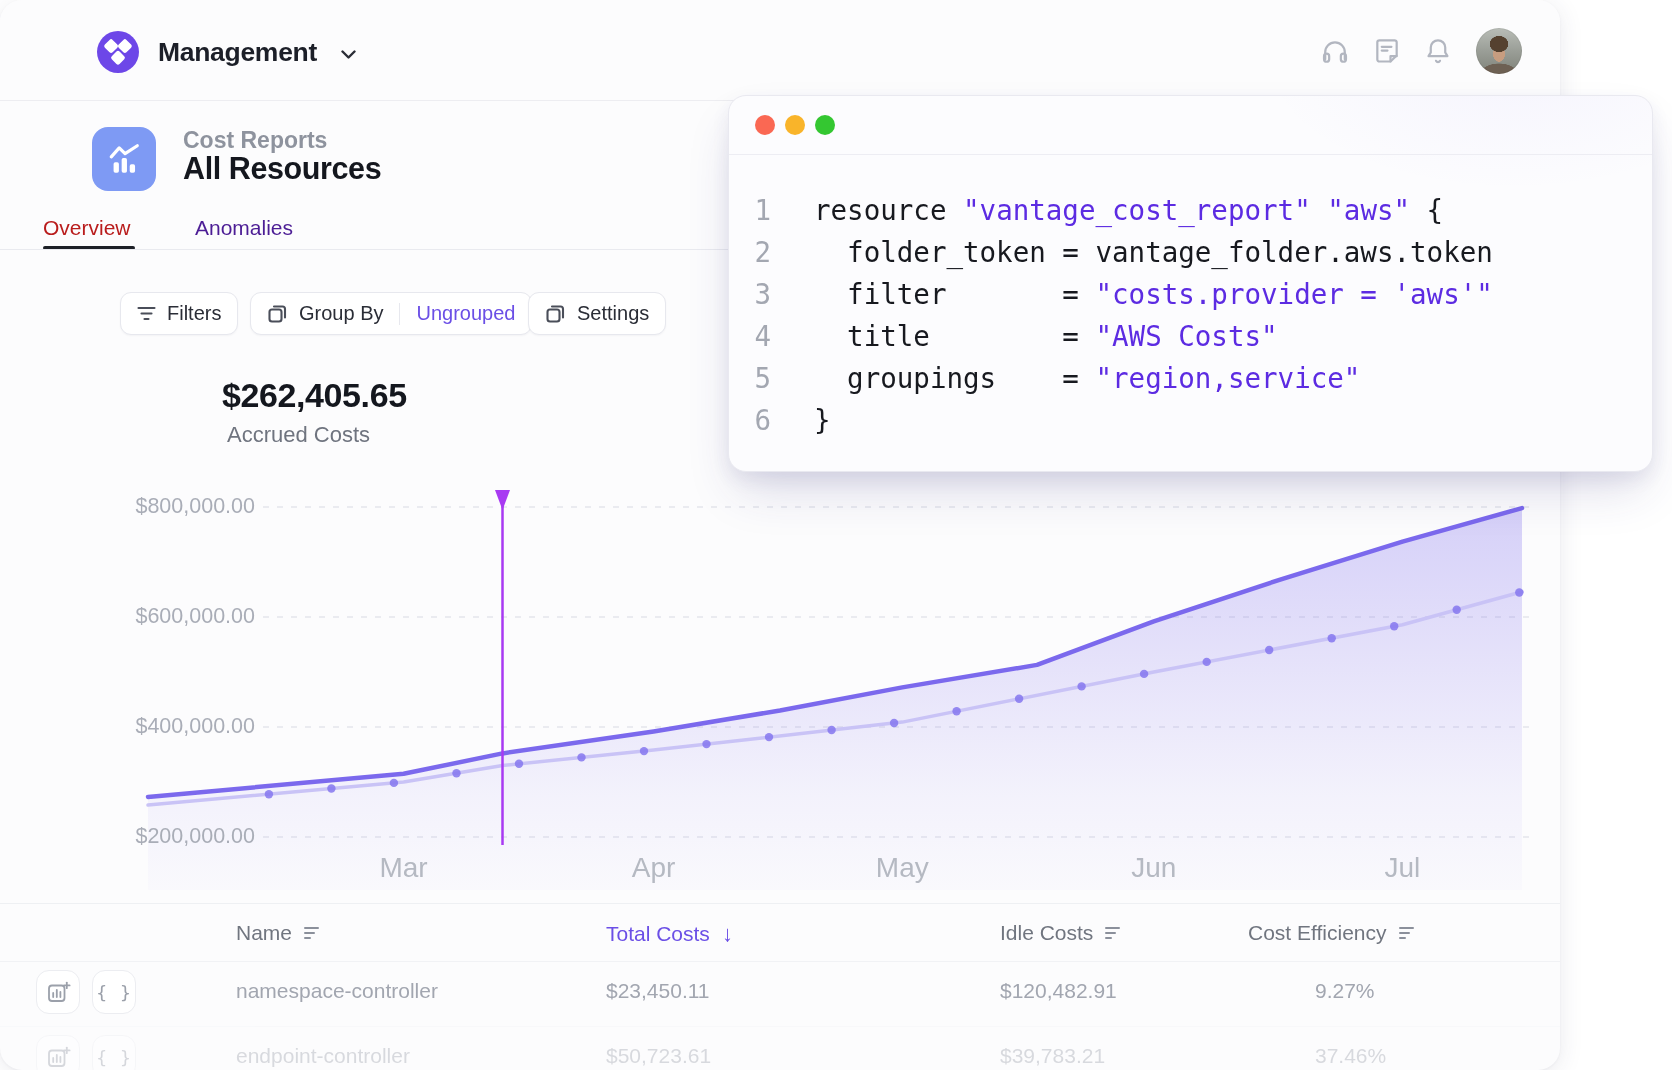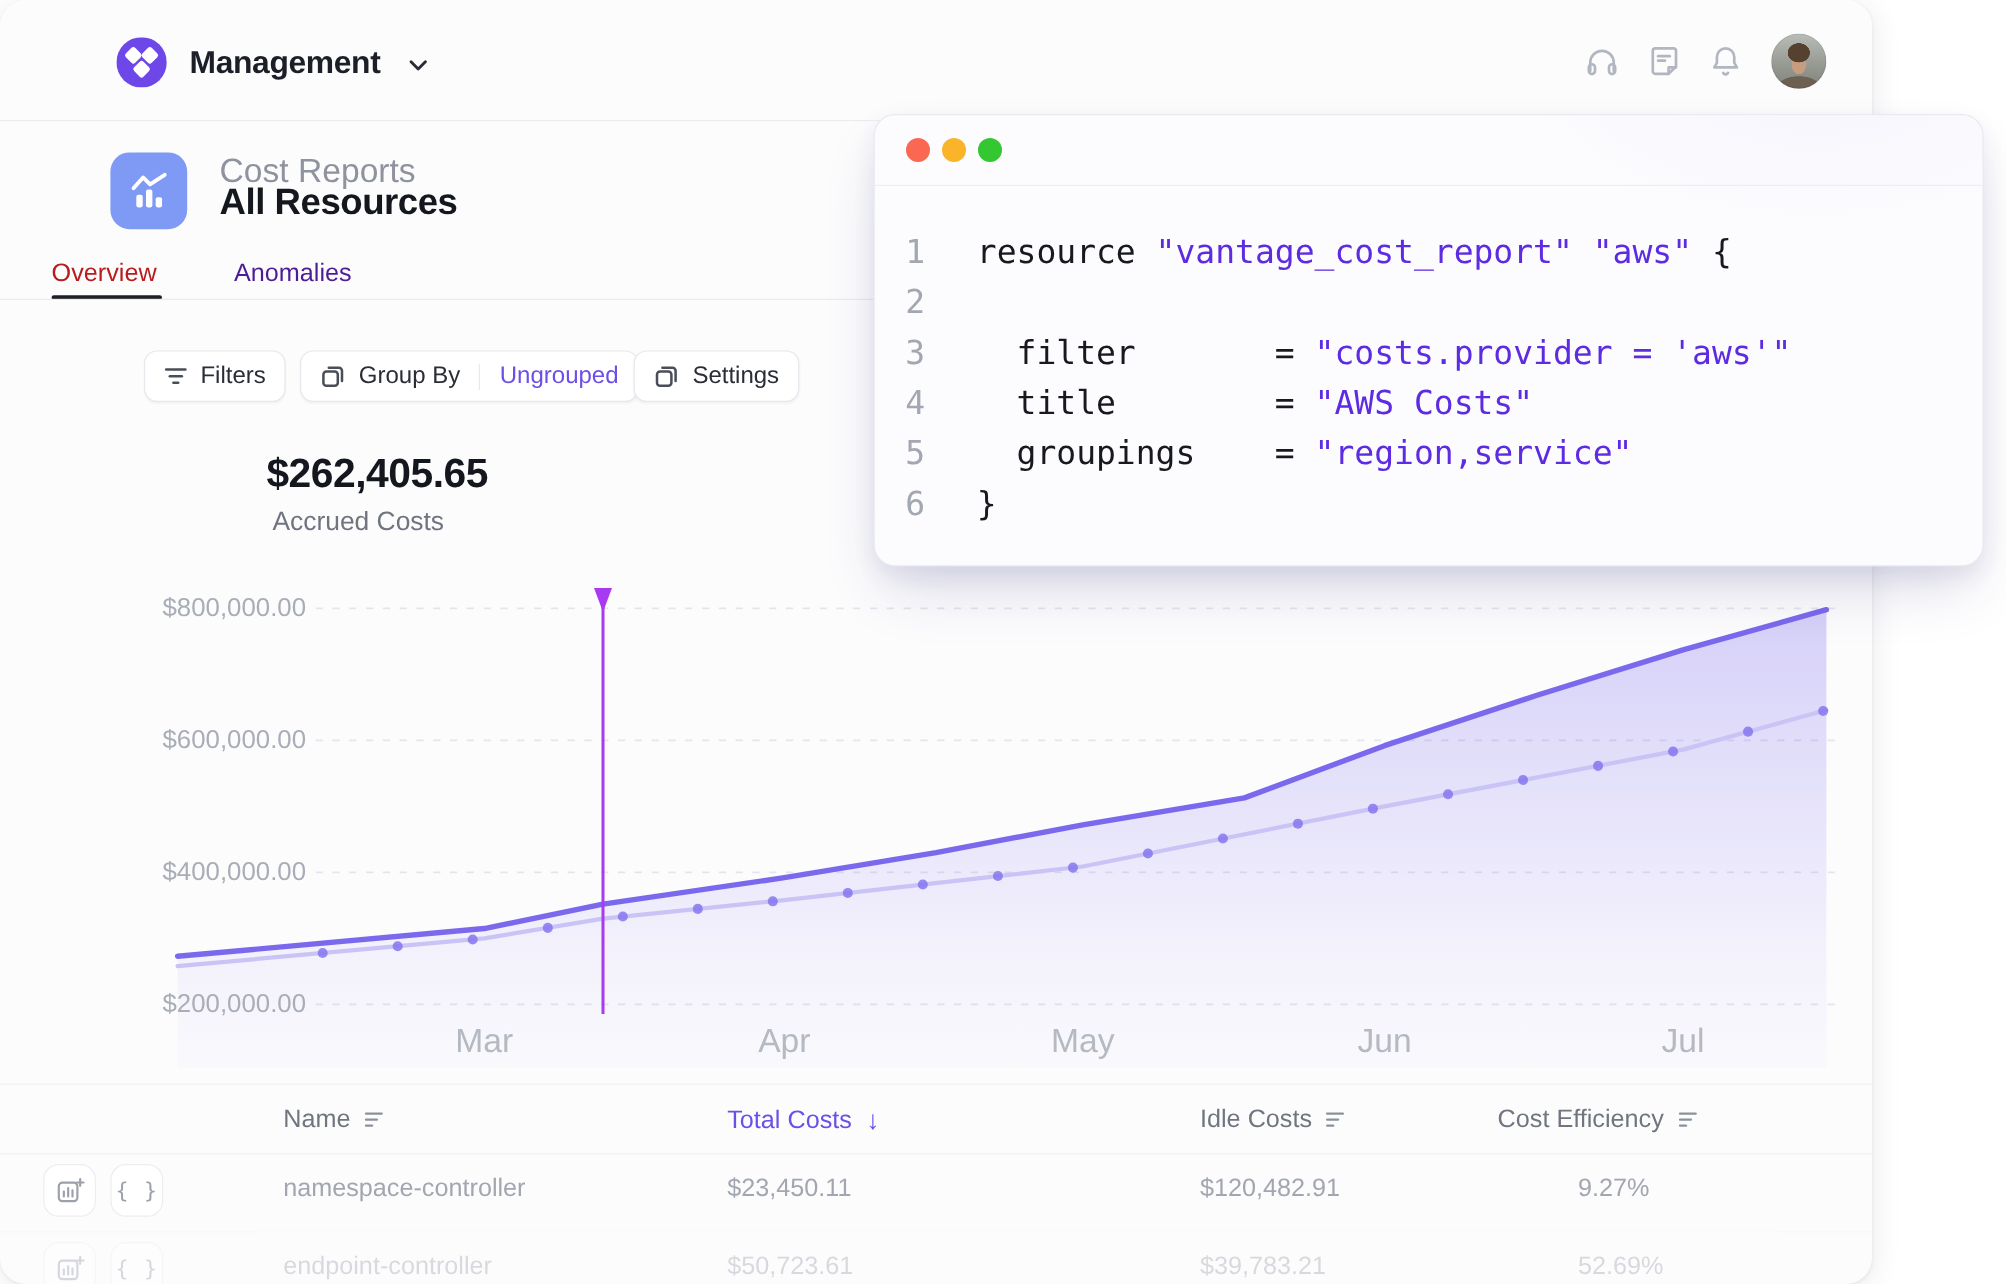--- a/index.html
+++ b/index.html
@@ -29,21 +29,21 @@
     background:
       radial-gradient(ellipse 15px 13px at 23px 16px, #55412f 0%, #55412f 60%, rgba(85,65,47,0) 63%),
       radial-gradient(ellipse 10px 13px at 23px 26px, #c79d80 0%, #c79d80 58%, rgba(199,157,128,0) 61%),
       radial-gradient(ellipse 30px 17px at 23px 46px, #6d6053 0%, #6d6053 60%, rgba(109,96,83,0) 63%),
       linear-gradient(180deg,#b9bdb7 0%,#9a9e97 50%,#7f8279 100%);
     box-shadow: inset 0 0 0 1px rgba(0,0,0,.06); }
 
   
   .report-tile { position:absolute; left:92px; top:127px; width:64px; height:64px;
     border-radius:16px; background:#7e9af4; display:flex; align-items:center; justify-content:center; }
-  .crumb { position:absolute; left:183px; top:127px; font-size:28px; color:#8e939e; }
+  .crumb { position:absolute; left:183px; top:127px; font-size:23px; color:#8e939e;font-weight:bold; }
   .page-title { position:absolute; left:183px; top:151px; font-size:30.5px; font-weight:700;
     color:#14171e; letter-spacing:-.4px; }
 
   
   .tab { position:absolute; top:216px; font-size:21px; cursor:pointer; }
   .tab-active { left:43px; color:#b91c1c; font-weight:500; }
   .tab-idle { left:195px; color:#4c1d95; }
   .tab-underline { position:absolute; left:43px; top:246px; width:92px; height:3.5px;
     background:#1d2027; border-radius:2px; }
   .divider-tabs { position:absolute; left:0; top:249px; width:100%; height:1px; background:#e9eaef; }
@@ -324,34 +324,34 @@
               <line x1="20.8" y1="2.6" x2="20.8" y2="8.2"></line>
               <line x1="18" y1="5.4" x2="23.6" y2="5.4"></line>
             </svg>
           </button>
           <button class="row-btn" style="left:92px">
             <span class="braces">{ }</span>
           </button>
           <span class="cell c-name">endpoint-controller</span>
           <span class="cell c-total">$50,723.61</span>
           <span class="cell c-idle">$39,783.21</span>
-          <span class="cell c-eff">52.69%</span>
+          <span class="cell c-eff">37.46%</span>
         </div>
       </div>
   </div>
 
   <div class="code-win">
     <div class="code-titlebar">
       <span class="tdot tdot-r"></span>
       <span class="tdot tdot-y"></span>
       <span class="tdot tdot-g"></span>
     </div>
     <div class="code-body" id="code-lines">
         <div class="code-line"><span class="ln">1</span><span class="code-text"><span class="tok-p">resource </span><span class="tok-s">"vantage_cost_report"</span><span class="tok-p"> </span><span class="tok-s">"aws"</span><span class="tok-p"> {</span></span></div>
-        <div class="code-line"><span class="ln">2</span></div>
+        <div class="code-line"><span class="ln">2</span><span class="code-text"><span class="tok-p">  folder_token = vantage_folder.aws.token</span></span></div>
         <div class="code-line"><span class="ln">3</span><span class="code-text"><span class="tok-p">  filter       = </span><span class="tok-s">"costs.provider = 'aws'"</span></span></div>
         <div class="code-line"><span class="ln">4</span><span class="code-text"><span class="tok-p">  title        = </span><span class="tok-s">"AWS Costs"</span></span></div>
         <div class="code-line"><span class="ln">5</span><span class="code-text"><span class="tok-p">  groupings    = </span><span class="tok-s">"region,service"</span></span></div>
         <div class="code-line"><span class="ln">6</span><span class="code-text"><span class="tok-p">}</span></span></div>
       </div>
   </div>
 
 </div>
 
 </body></html>

